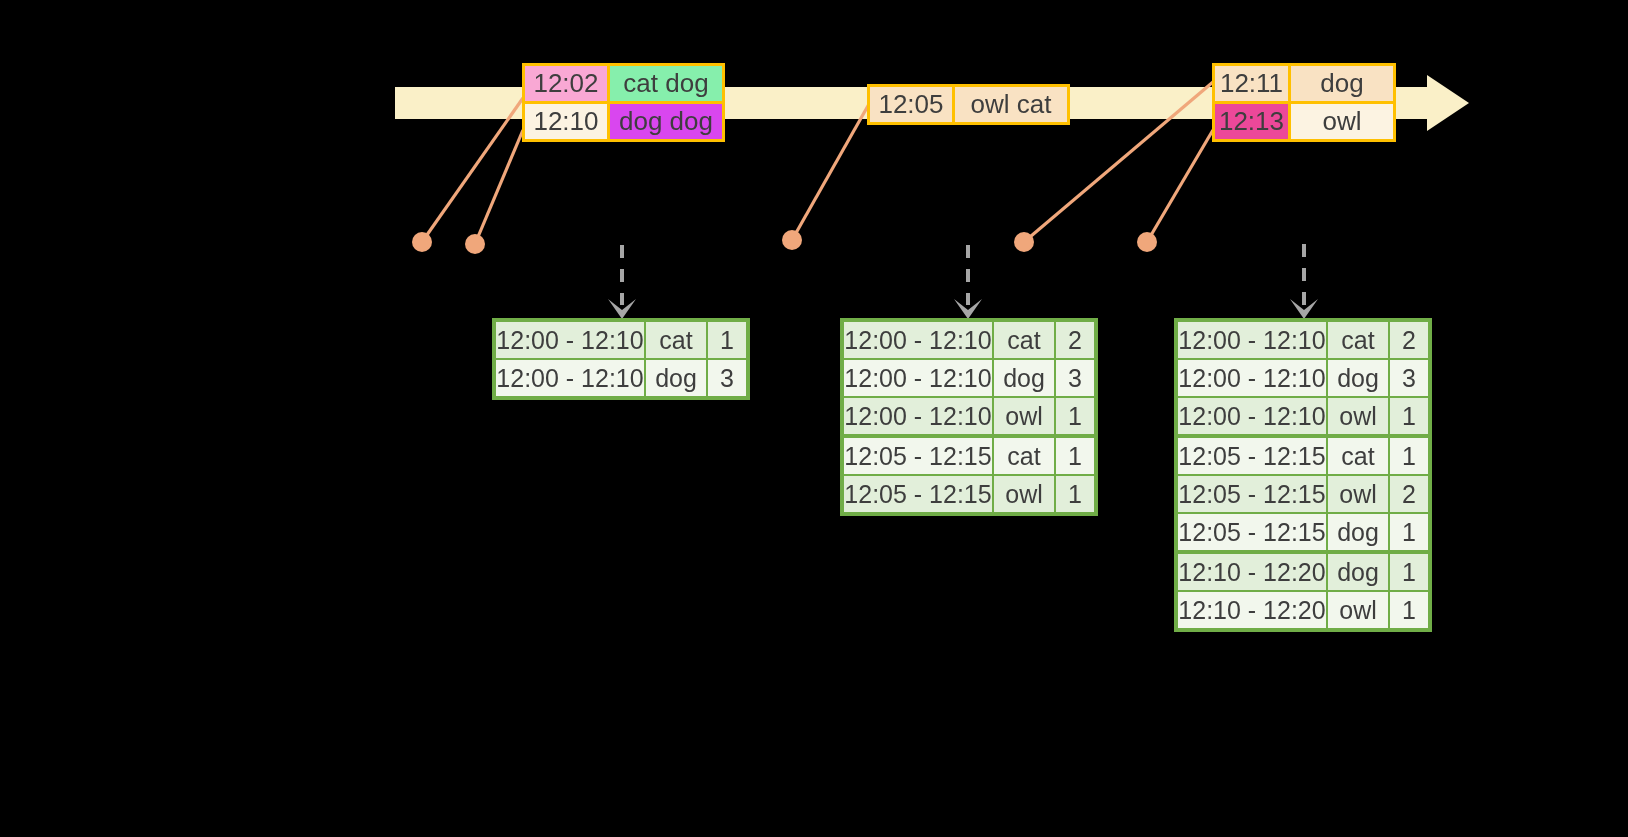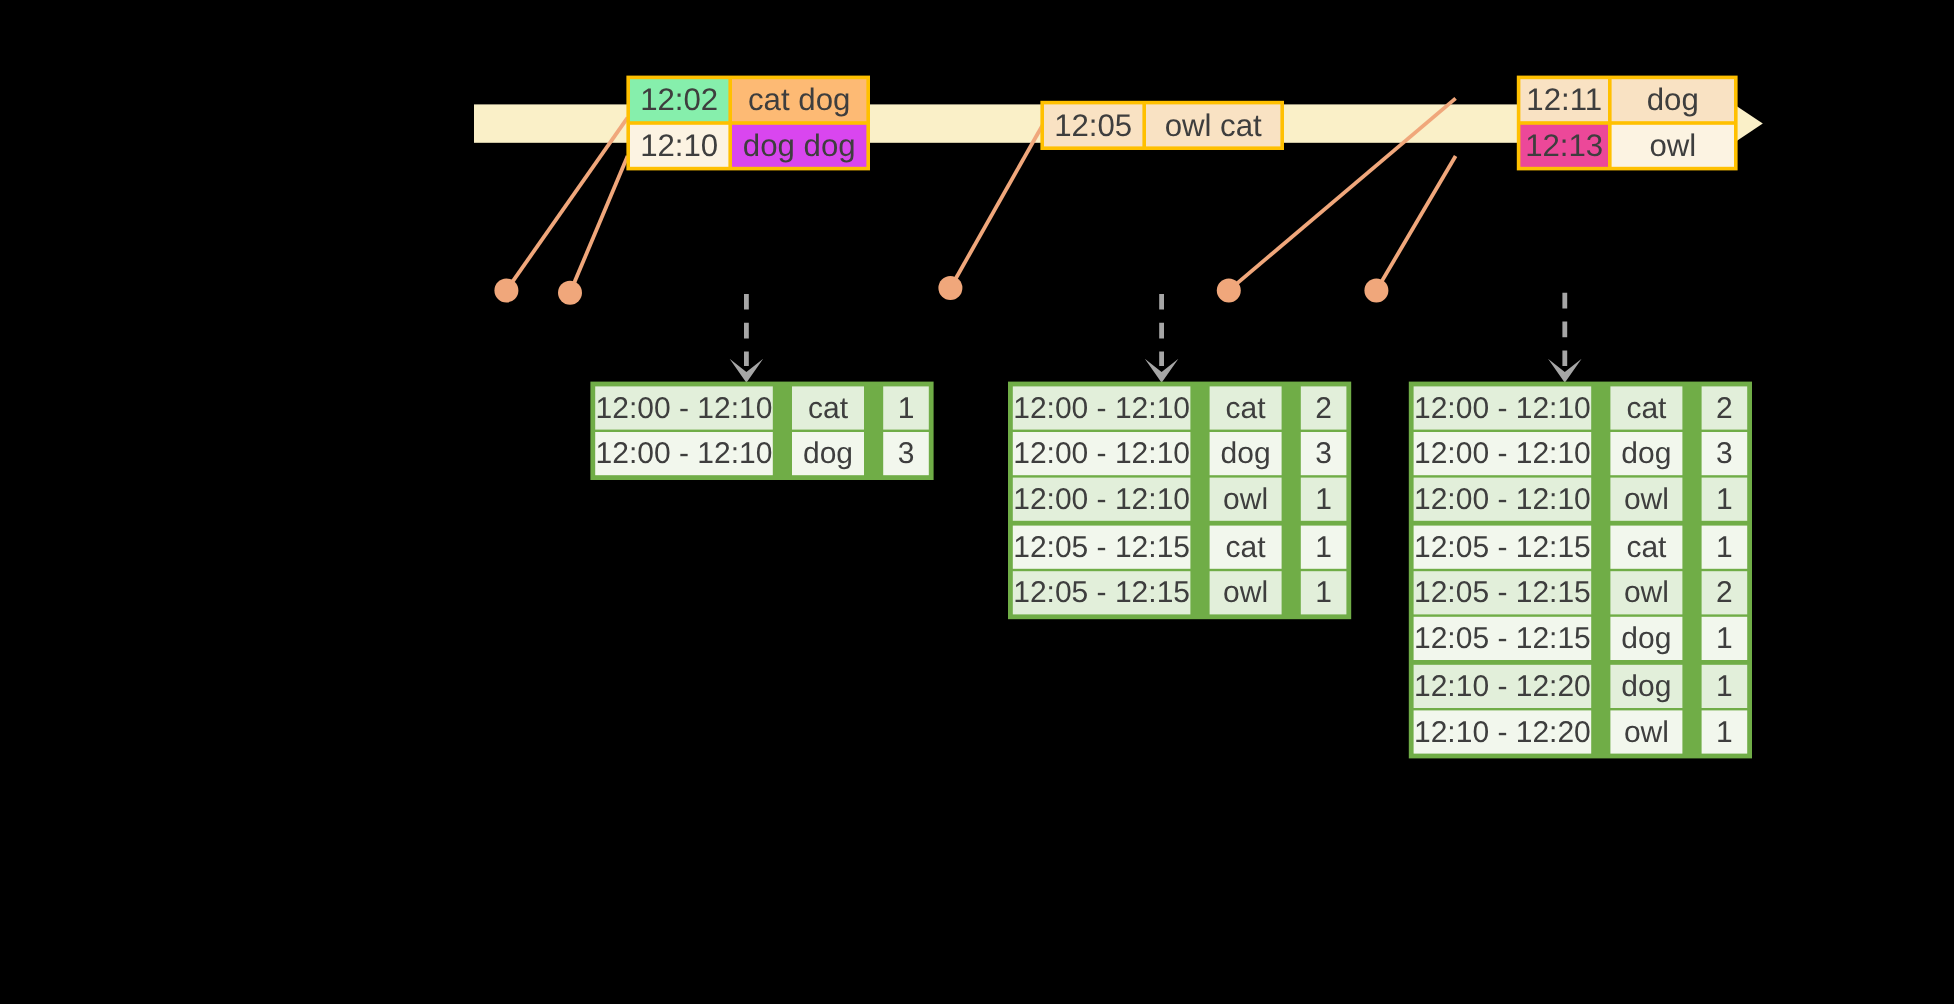--- a/index.html
+++ b/index.html
@@ -51,21 +51,21 @@
   }
   .event-row {
     display: grid;
     column-gap: 3px;
     height: 35px;
   }
   .event-table.et1 .event-row, .event-table.et2 .event-row { grid-template-columns: 82px 112px; }
   .event-table.et3 .event-row { grid-template-columns: 73px 102px; }
   .et1 { left: 522px; top: 63px; }
   .et2 { left: 867px; top: 84px; }
-  .et3 { left: 1264px; top: 63px; }
+  .et3 { left: 1212px; top: 63px; }
   .event-row .cell {
     display: flex;
     align-items: center;
     justify-content: center;
   }
 
   
   .result-table {
     position: absolute;
     z-index: 3;
@@ -74,21 +74,21 @@
     flex-direction: column;
     row-gap: 2px;
     font-size: 25px;
   }
   .rt1 { left: 492px; top: 318px; }
   .rt2 { left: 840px; top: 318px; }
   .rt3 { left: 1174px; top: 318px; }
   .result-row {
     display: grid;
     grid-template-columns: 148px 60px 38px;
-    column-gap: 16px;
+    column-gap: 2px;
     height: 36px;
   }
   .result-row .cell {
     display: flex;
     align-items: center;
     justify-content: center;
   }
 </style>
 </head>
 <body>
@@ -111,22 +111,22 @@
       <line x1="622" y1="245" x2="622" y2="305" stroke="#A6A6A6" stroke-width="4" stroke-dasharray="13 11"></line>
       <polygon points="608,299 622,319 636,299 622,310" fill="#A6A6A6"></polygon>
       <line x1="968" y1="245" x2="968" y2="305" stroke="#A6A6A6" stroke-width="4" stroke-dasharray="13 11"></line>
       <polygon points="954,299 968,319 982,299 968,310" fill="#A6A6A6"></polygon>
       <line x1="1304" y1="244" x2="1304" y2="305" stroke="#A6A6A6" stroke-width="4" stroke-dasharray="13 11"></line>
       <polygon points="1290,299 1304,319 1318,299 1304,310" fill="#A6A6A6"></polygon>
     </svg>
 
   <div class="event-table et1" style="background: rgb(255, 192, 0);">
       <div class="event-row">
-        <div class="cell" style="background: #86efac;">12:02</div>
-        <div class="cell" style="background: #fdba74;">cat dog</div>
+        <div class="cell" style="background: #f9a8d4;">12:02</div>
+        <div class="cell" style="background: #86efac;">cat dog</div>
       </div>
       <div class="event-row">
         <div class="cell" style="background: rgb(252, 243, 226);">12:10</div>
         <div class="cell" style="background: #d946ef;">dog dog</div>
       </div>
     </div>
   <div class="event-table et2" style="background: rgb(255, 192, 0);">
       <div class="event-row">
         <div class="cell" style="background: rgb(249, 226, 195);">12:05</div>
         <div class="cell" style="background: rgb(249, 226, 195);">owl cat</div>

